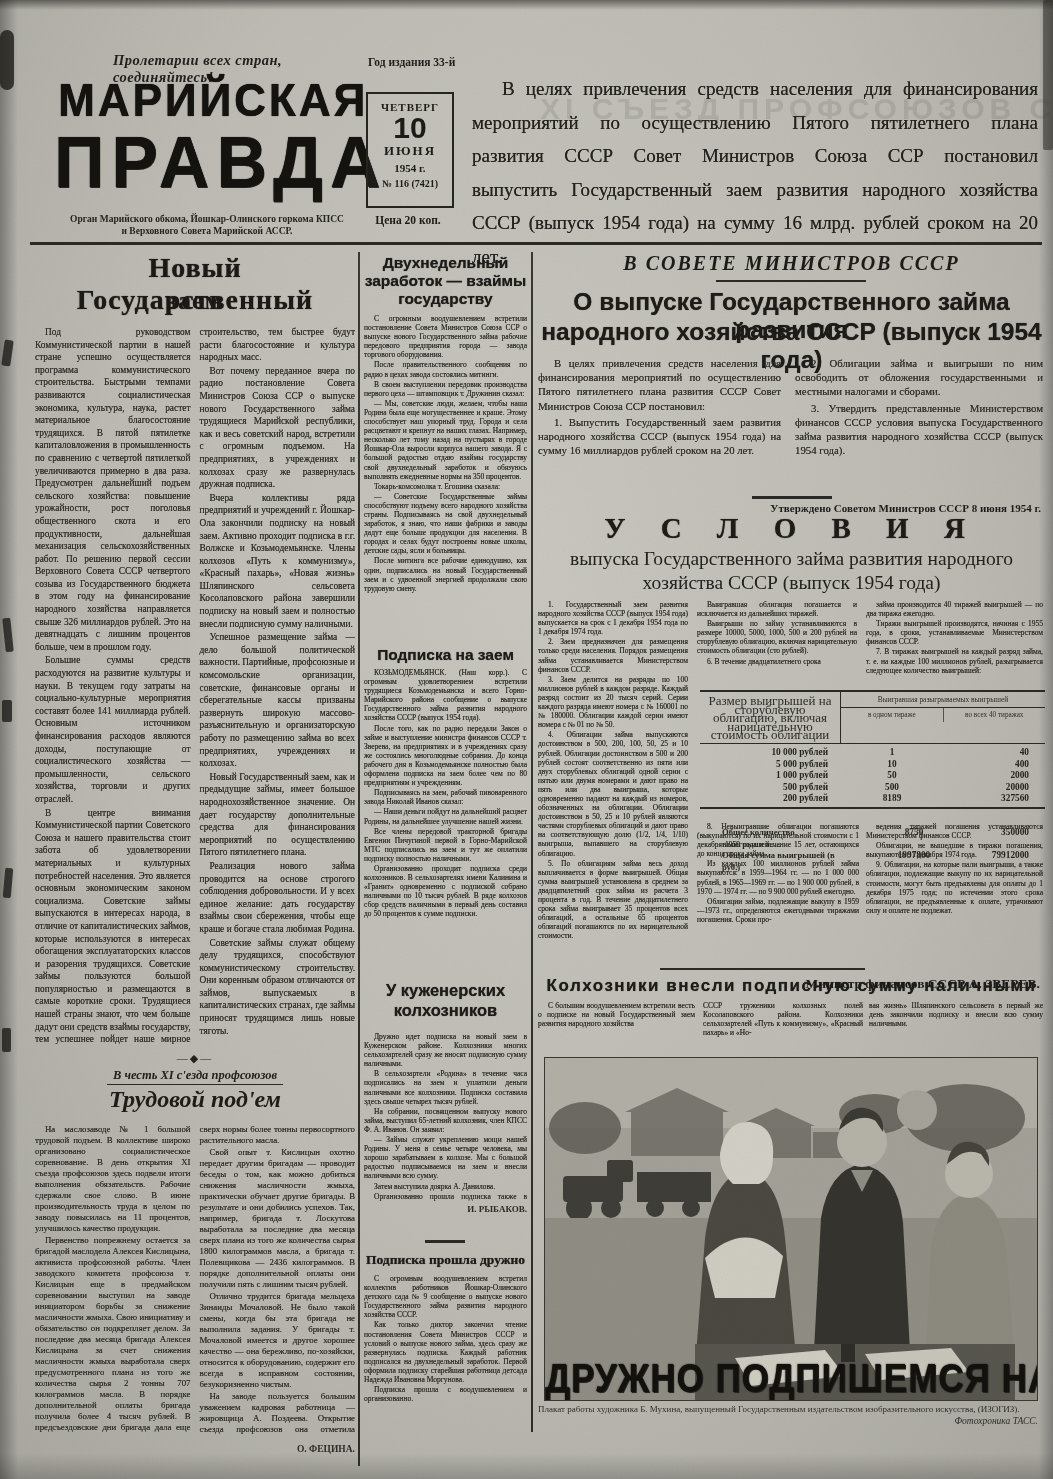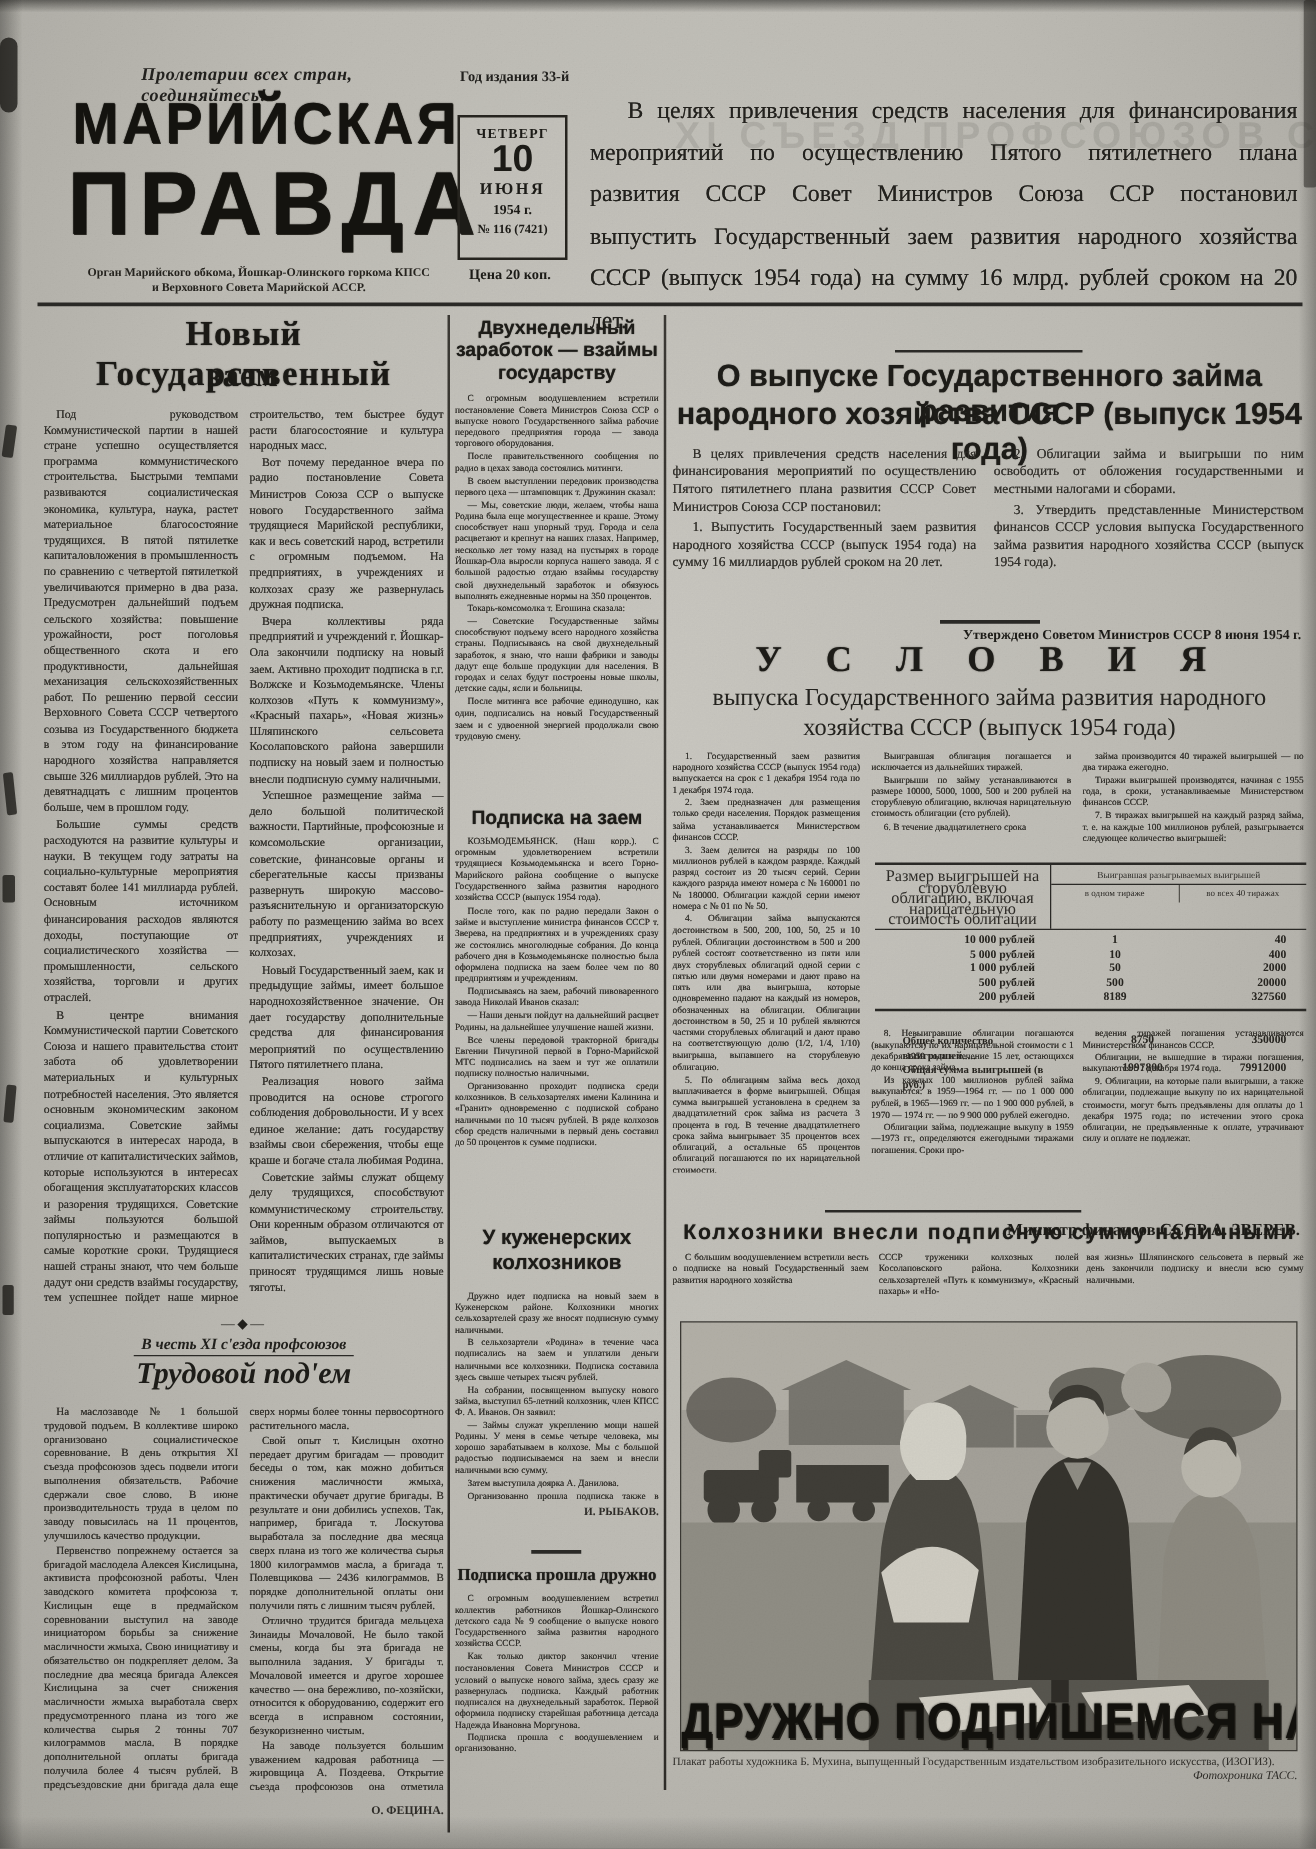--- a/index.html
+++ b/index.html
@@ -192,20 +192,21 @@
   <div class="a byline" style="left:404px;top:1204px;width:123px;font-size:9px;">И. РЫБАКОВ.</div>
 
   <div class="a shortrule" style="left:425px;top:1240px;width:40px;"></div>
   <div class="a h-sans" style="left:364px;top:1252px;width:163px;font-size:13.5px;font-family:'Liberation Serif',serif;">Подписка прошла дружно</div>
   <div class="a bt s2" style="left:364px;top:1274px;width:163px;height:152px;">
       <p>С огромным воодушевлением встретил коллектив работников Йошкар-Олинского детского сада № 9 сообщение о выпуске нового Государственного займа развития народного хозяйства СССР.</p>
       <p>Как только диктор закончил чтение постановления Совета Министров СССР и условий о выпуске нового займа, здесь сразу же развернулась подписка. Каждый работник подписался на двухнедельный заработок. Первой оформила подписку старейшая работница детсада Надежда Ивановна Моргунова.</p>
       <p>Подписка прошла с воодушевлением и организованно.</p>
     </div>
 
+  <div class="a h-ital" style="left:538px;top:252px;width:507px;font-size:20px;letter-spacing:2px;font-family:'Liberation Serif',serif;">В СОВЕТЕ МИНИСТРОВ СССР</div>
   <div class="a hrule" style="left:716px;top:280px;width:150px;height:2px;"></div>
   <div class="a h-sans" style="left:538px;top:288px;width:507px;font-size:24.5px;letter-spacing:0;">О выпуске Государственного займа развития</div>
   <div class="a h-sans" style="left:538px;top:318px;width:507px;font-size:24.5px;">народного хозяйства СССР (выпуск 1954 года)</div>
 
   <div class="a bt decree" style="left:538px;top:356px;width:243px;height:138px;">
       <p>В целях привлечения средств населения для финансирования мероприятий по осуществлению Пятого пятилетнего плана развития СССР Совет Министров Союза ССР постановил:</p>
       <p>1. Выпустить Государственный заем развития народного хозяйства СССР (выпуск 1954 года) на сумму 16 миллиардов рублей сроком на 20 лет.</p>
     </div>
   <div class="a bt decree" style="left:795px;top:356px;width:248px;height:138px;">
       <p>2. Облигации займа и выигрыши по ним освободить от обложения государственными и местными налогами и сборами.</p>

